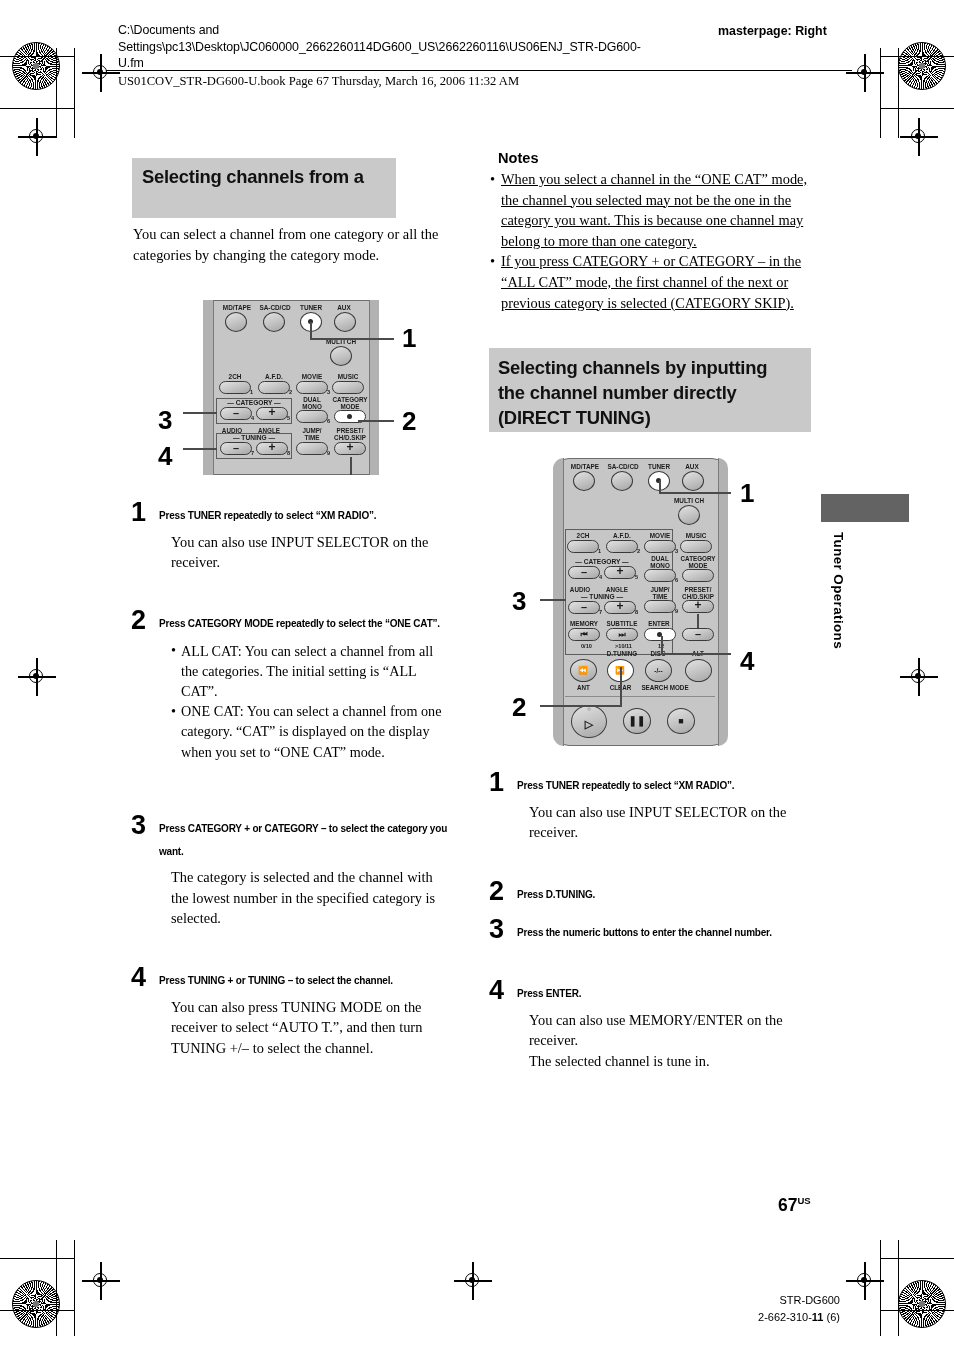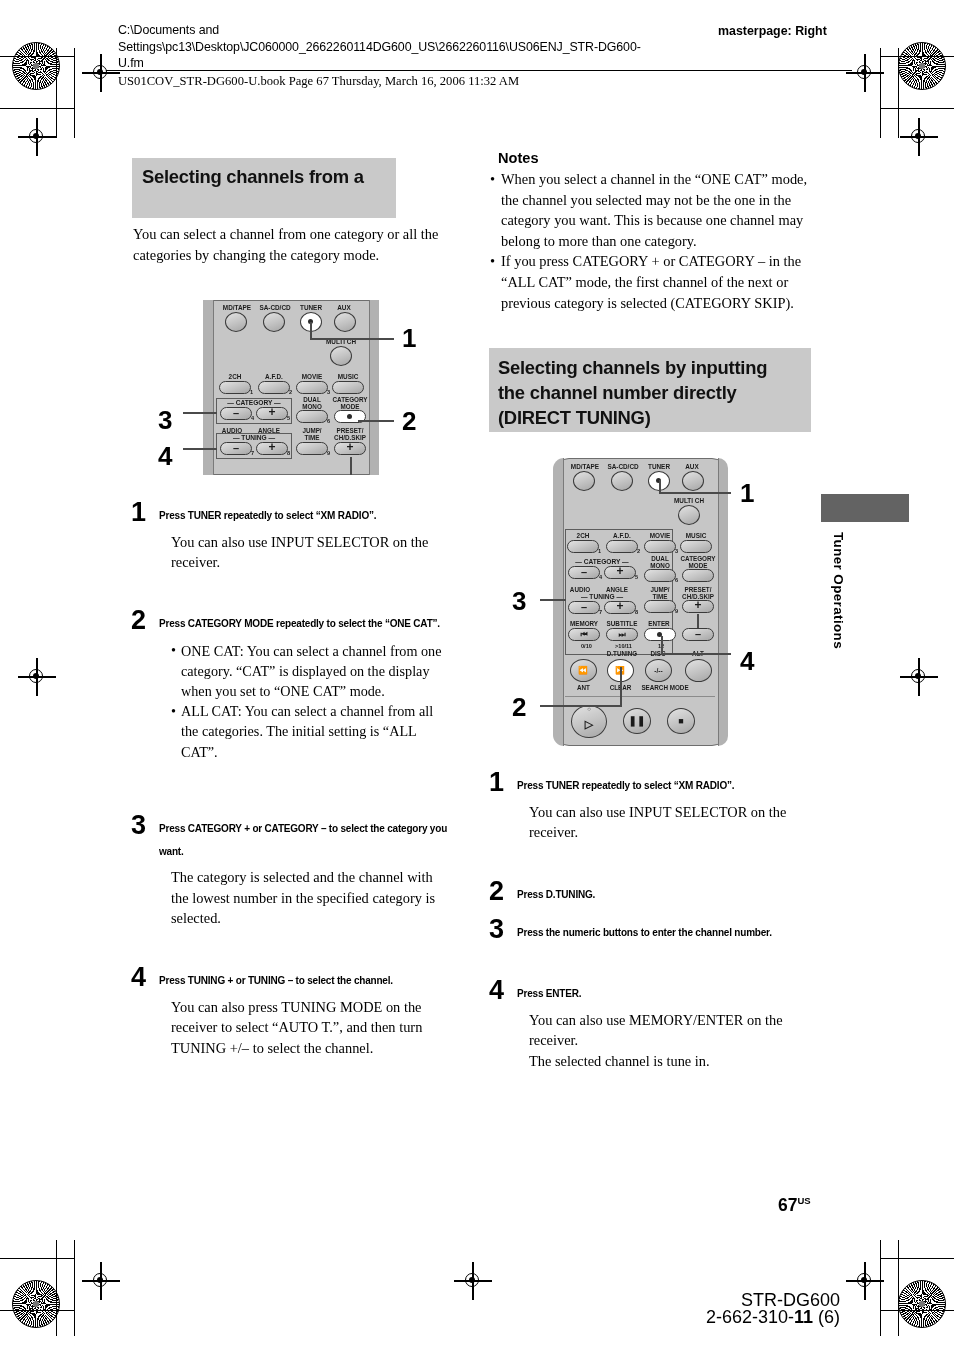--- a/index.html
+++ b/index.html
@@ -28,21 +28,21 @@
 
   
   .band{position:absolute;background:#c9c9c9;}
   .band h2{margin:0;font-family:"Liberation Sans",sans-serif;font-weight:bold;
       font-size:18.4px;line-height:25px;letter-spacing:-.25px;color:#111;}
 
   
   .para{position:absolute;font-family:"Liberation Serif",serif;font-size:14.4px;line-height:21px;}
   .notes-h{position:absolute;font-family:"Liberation Sans",sans-serif;font-weight:bold;font-size:14.6px;}
   .bullets{position:absolute;font-family:"Liberation Serif",serif;font-size:14.4px;line-height:20.6px;}
-  .bullets .bi{position:relative;padding-left:11px;margin-bottom:0;}
+  .bullets .bi{position:relative;padding-left:11px;margin-bottom:0;text-decoration:underline;}
   .bullets .bi::before{content:"\2022";position:absolute;left:0;top:-0.5px;}
 
   
   .step{position:absolute;}
   .step .num{position:absolute;left:0;top:-6px;font-family:"Liberation Sans",sans-serif;
       font-weight:bold;font-size:27px;line-height:27px;}
   .step .hd{margin-left:28px;font-family:"Liberation Sans",sans-serif;font-weight:bold;
       font-size:10px;line-height:22.5px;letter-spacing:-.2px;}
   .step .bd{margin-left:40px;margin-top:4px;font-family:"Liberation Serif",serif;
       font-size:14.4px;line-height:20.6px;}
@@ -53,21 +53,21 @@
 
   
   .sidebar-block{position:absolute;background:#636363;}
   .sidetab{position:absolute;font-family:"Liberation Sans",sans-serif;font-weight:bold;
       font-size:13.4px;letter-spacing:.4px;white-space:nowrap;
       transform:rotate(90deg);transform-origin:left top;}
 
   
   .pagenum{position:absolute;font-family:"Liberation Sans",sans-serif;font-weight:bold;font-size:17.5px;}
   .pagenum sup{font-size:9.5px;font-weight:bold;}
-  .foot{position:absolute;font-family:"Liberation Sans",sans-serif;font-size:18px;line-height:16.5px;text-align:right;}
+  .foot{position:absolute;font-family:"Liberation Sans",sans-serif;font-size:11px;line-height:16.5px;text-align:right;}
   .foot b{font-weight:bold;}
 
   
   .remote{position:absolute;}
   .rbody{position:absolute;left:0;top:0;right:0;bottom:0;background:#c6c6c6;
       border:1px solid #6e6e6e;box-sizing:border-box;}
   .rbody.rounded{border-radius:16px;}
   .rail{position:absolute;background:#b2b2b2;border:1px solid #7a7a7a;box-sizing:border-box;}
   .btn{position:absolute;background:#c9c9c9;border:1.2px solid #3a3a3a;box-sizing:border-box;}
   .btn.round{border-radius:50%;}
@@ -273,22 +273,22 @@
 <div class="step" style="left:131px;top:505px;width:322px;">
   <div class="num">1</div>
   <div class="hd">Press TUNER repeatedly to select “XM RADIO”.</div>
   <div class="bd">You can also use INPUT SELECTOR on the receiver.</div>
 </div>
 
 <div class="step" style="left:131px;top:613px;width:322px;">
   <div class="num">2</div>
   <div class="hd">Press CATEGORY MODE repeatedly to select the “ONE CAT”.</div>
   <div class="sub">
+    <div class="bi">ALL CAT: You can select a channel from all the categories. The initial setting is “ALL CAT”.</div>
     <div class="bi">ONE CAT: You can select a channel from one category. “CAT” is displayed on the display when you set to “ONE CAT” mode.</div>
-    <div class="bi">ALL CAT: You can select a channel from all the categories. The initial setting is “ALL CAT”.</div>
   </div>
 </div>
 
 <div class="step" style="left:131px;top:818px;width:322px;">
   <div class="num">3</div>
   <div class="hd">Press CATEGORY + or CATEGORY – to select the category you want.</div>
   <div class="bd">The category is selected and the channel with the lowest number in the specified category is selected.</div>
 </div>
 
 <div class="step" style="left:131px;top:970px;width:322px;">

